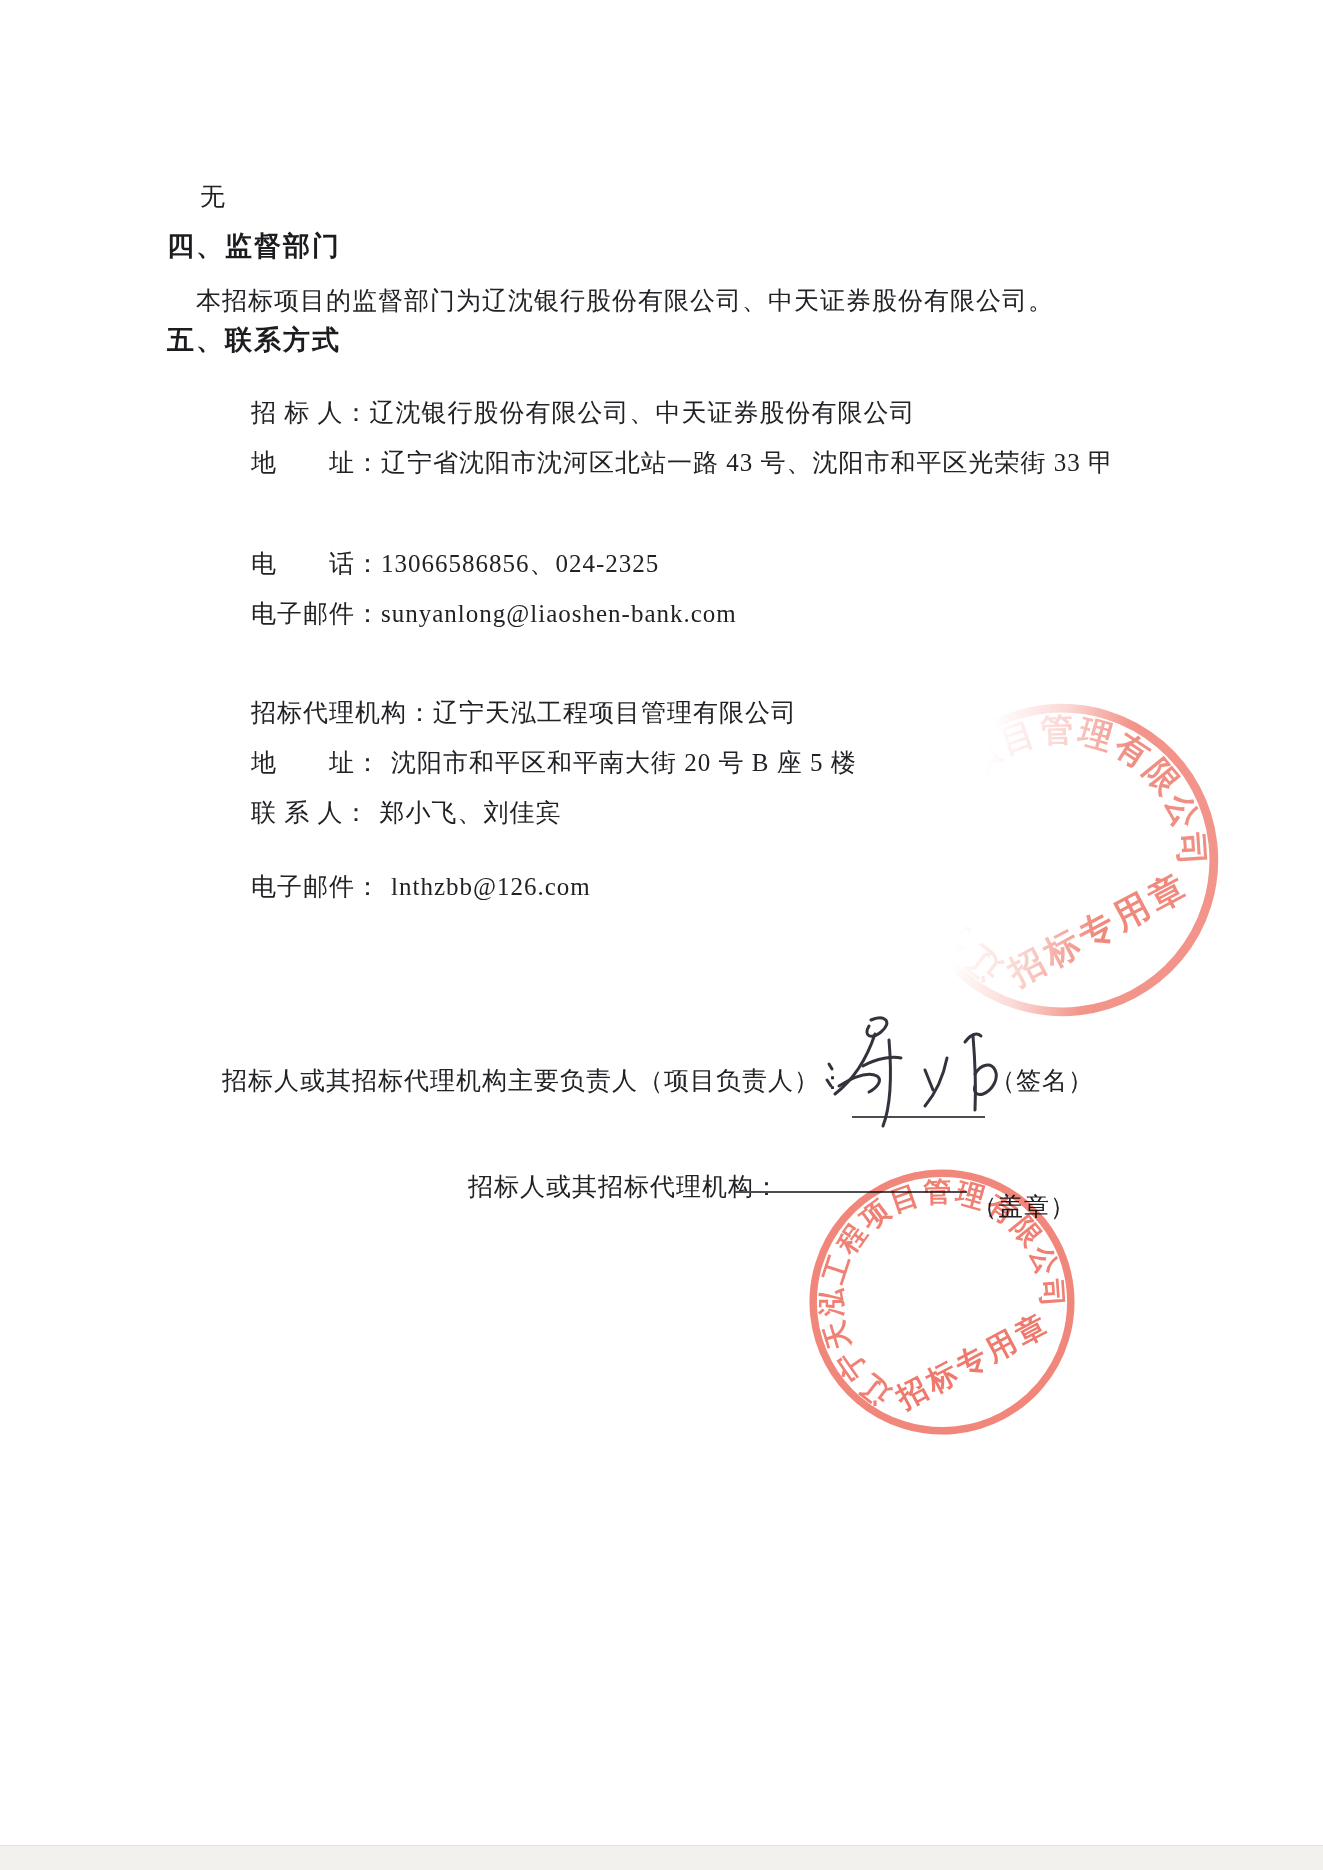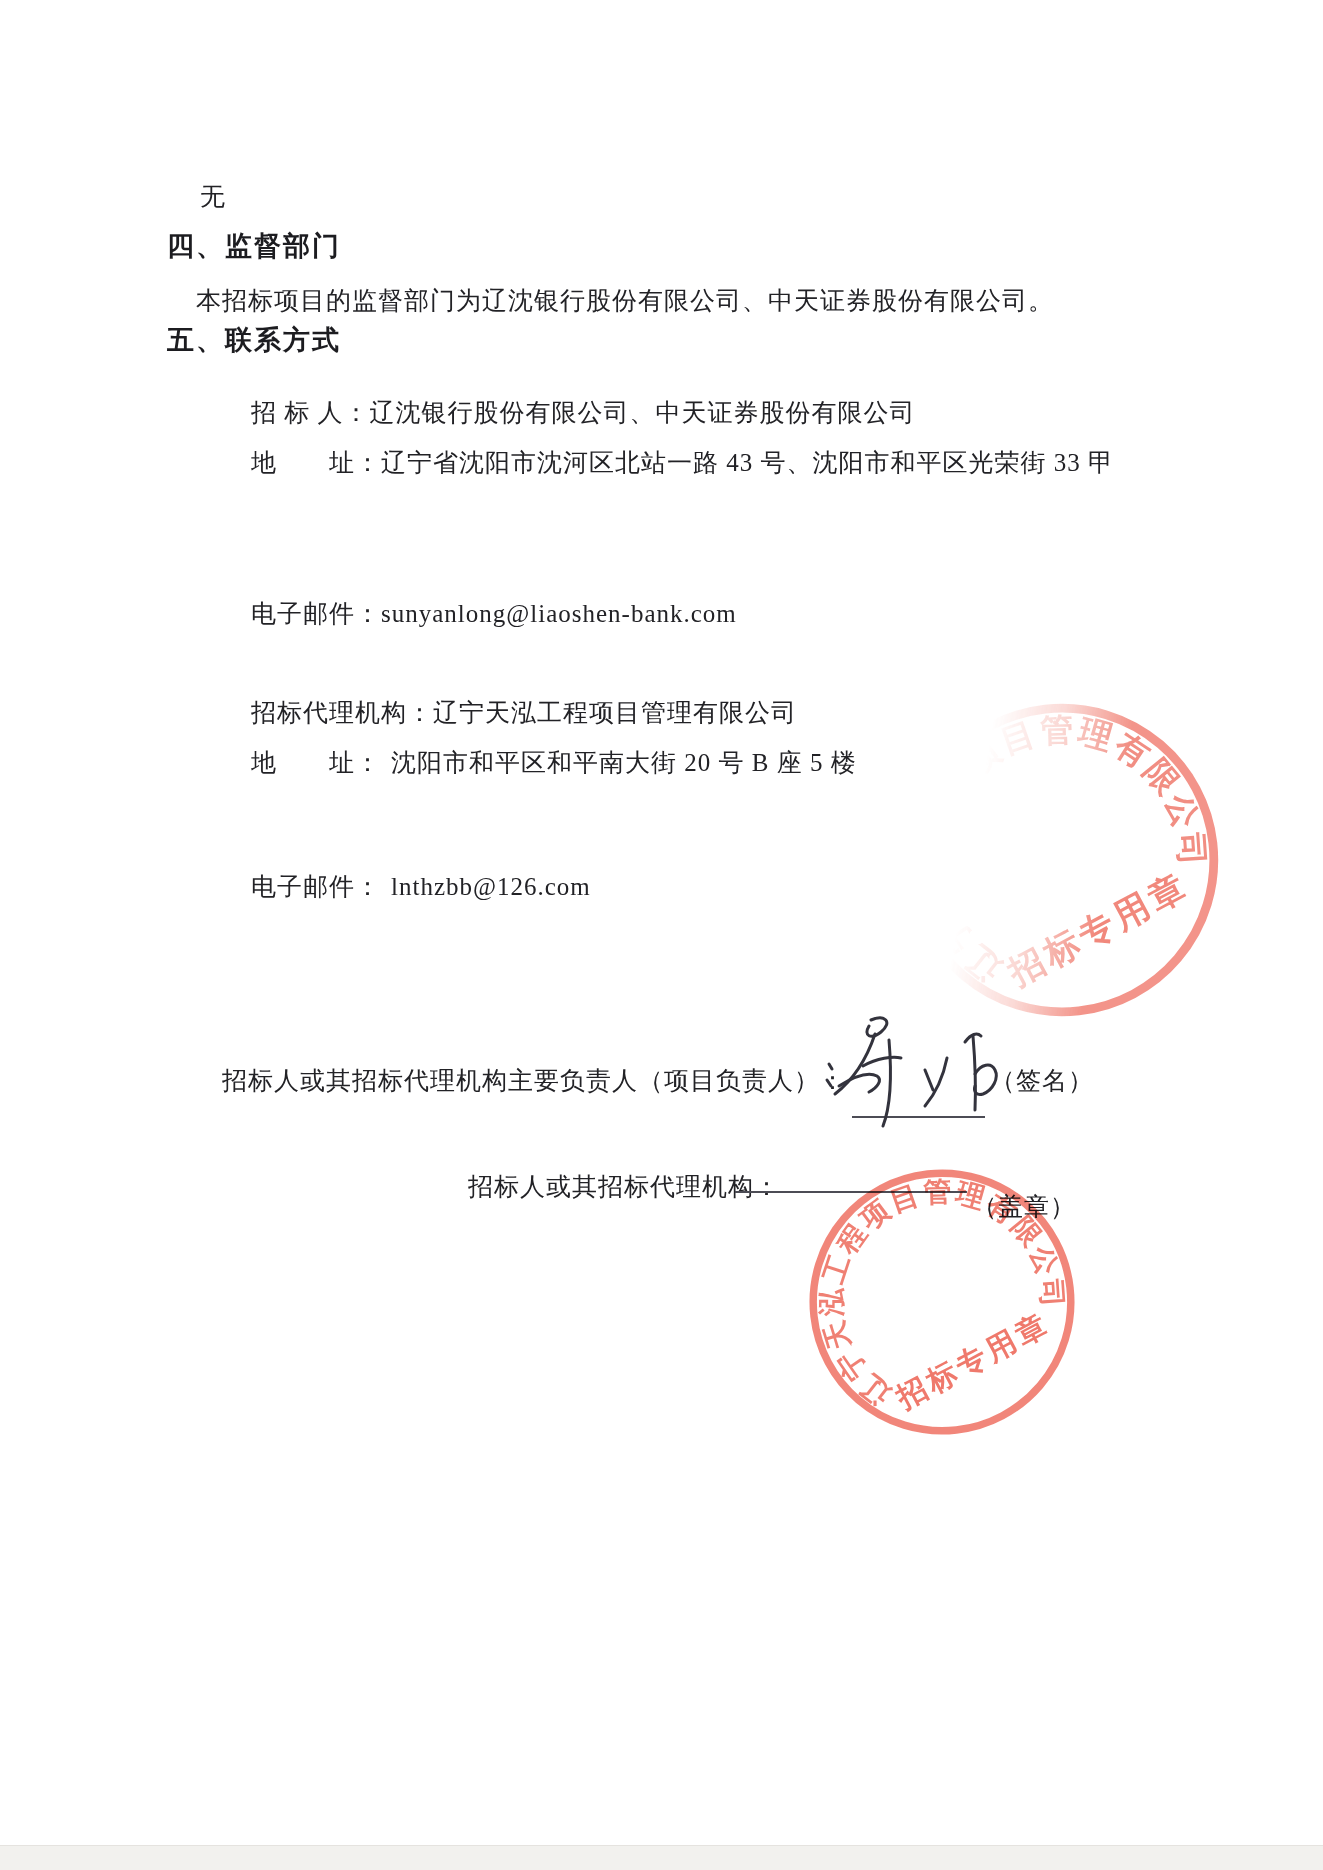--- a/index.html
+++ b/index.html
@@ -41,29 +41,35 @@
   <div class="abs body-text" style="left:196px;top:284px;">本招标项目的监督部门为辽沈银行股份有限公司、中天证券股份有限公司。</div>
 
   <div class="abs heading" style="left:167px;top:322px;">五、联系方式</div>
 
   <div class="row" style="top:368px;">
     <span class="lbl">招 标 人：</span><span class="val">辽沈银行股份有限公司、中天证券股份有限公司</span>
   </div>
   <div class="row" style="top:418px;">
     <span class="lbl">地　　址：</span><span class="val">辽宁省沈阳市沈河区北站一路 43 号、沈阳市和平区光荣街 33 甲</span>
   </div>
+  <div class="row" style="top:519px;">
+    <span class="lbl">电　　话：</span><span class="val">13066586856、024-2325</span>
+  </div>
   <div class="row" style="top:668px;">
     <span class="lbl">招标代理机构：</span><span class="val">辽宁天泓工程项目管理有限公司</span>
   </div>
 
   <div class="row" style="top:569px;">
     <span class="lbl">电子邮件：</span><span class="val">sunyanlong@liaoshen-bank.com</span>
   </div>
   <div class="row agency-indent" style="top:718px;">
     <span class="lbl">地　　址：</span><span class="val">沈阳市和平区和平南大街 20 号 B 座 5 楼</span>
+  </div>
+  <div class="row agency-indent" style="top:768px;">
+    <span class="lbl">联 系 人：</span><span class="val">郑小飞、刘佳宾</span>
   </div>
   <div class="row agency-indent" style="top:842px;">
     <span class="lbl">电子邮件：</span><span class="val">lnthzbb@126.com</span>
   </div>
 
   <div class="abs body-text" style="left:222px;top:1064px;">招标人或其招标代理机构主要负责人（项目负责人）：</div>
   <div class="underline" style="left:852px;top:1116px;width:133px;"></div>
   <div class="abs body-text" style="left:990px;top:1064px;">（签名）</div>
 
   <svg class="sig-svg" style="left:823px;top:1012px;" width="186" height="126" viewBox="0 0 186 126">

